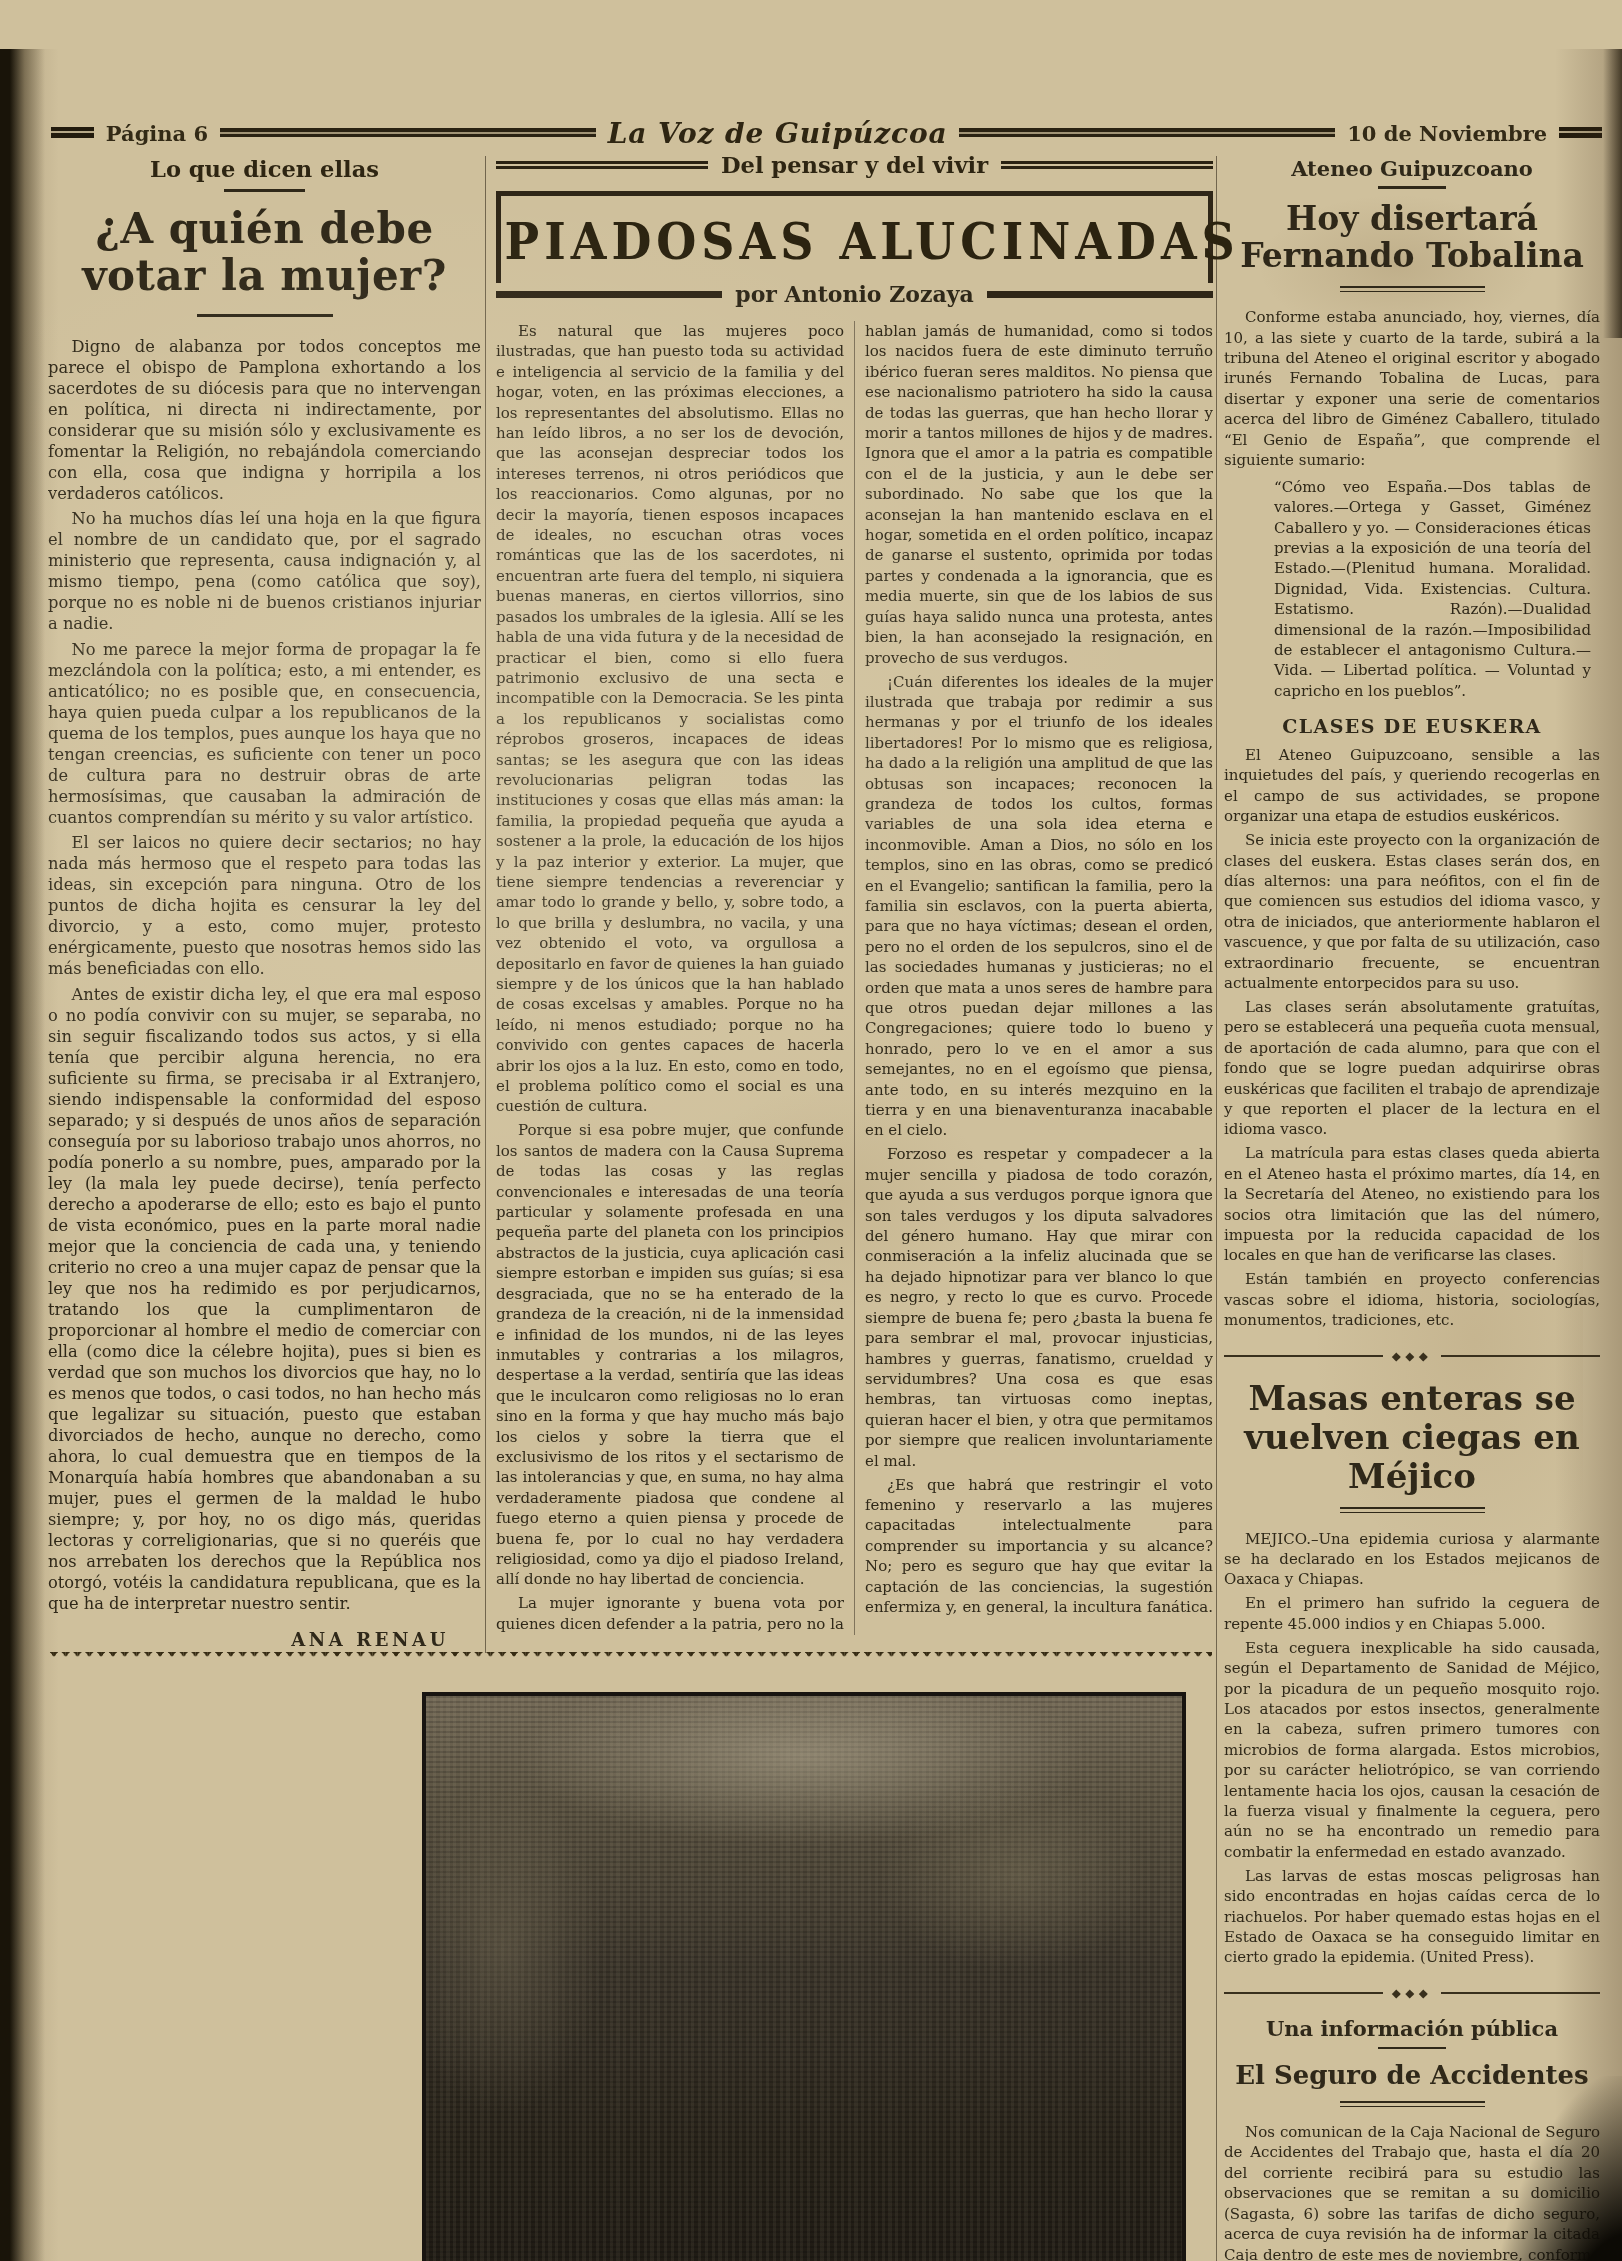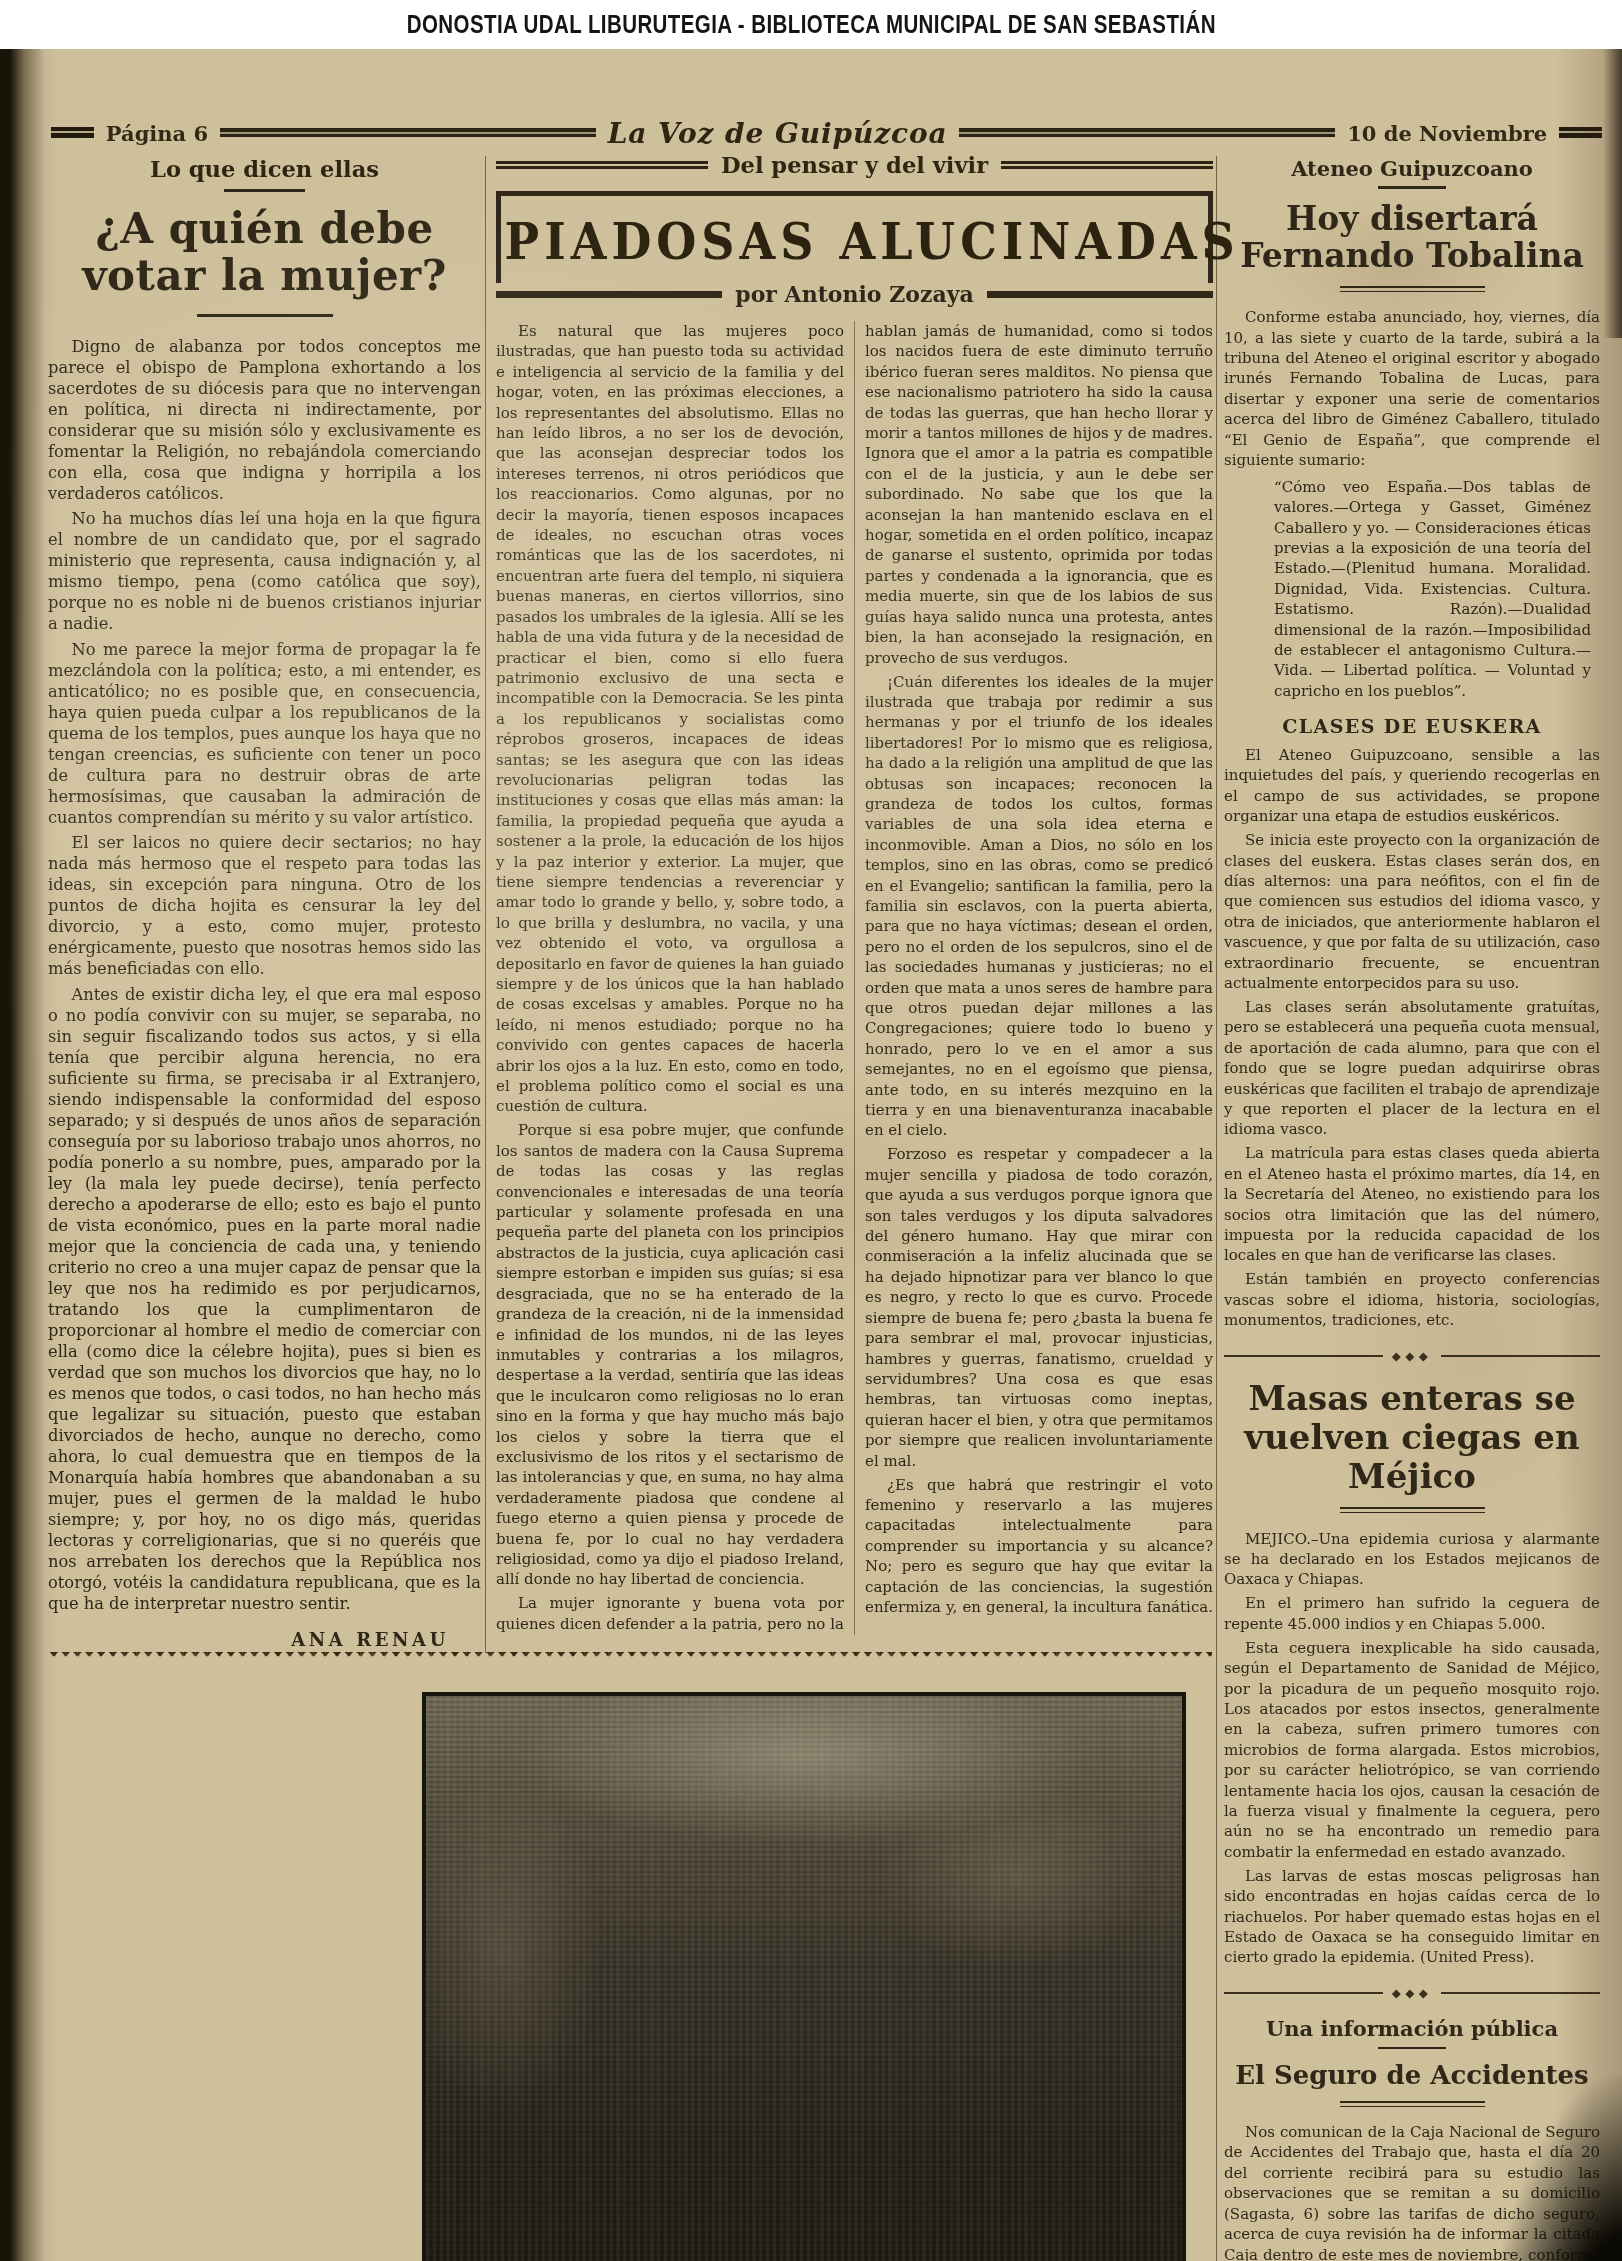--- a/index.html
+++ b/index.html
@@ -94,23 +94,20 @@
           radial-gradient(ellipse 190px 136px at 78% 30%, rgba(150,140,110,.28), transparent 70%),
           repeating-linear-gradient(90deg, rgba(200,190,160,.07) 0 3.2px, transparent 3.2px 6.8px),
           repeating-linear-gradient(0deg, rgba(0,0,0,.16) 0 2.3px, transparent 2.3px 5px),
           linear-gradient(180deg,#756b58 0%, #5a5241 18%, #3a342a 45%, #272219 75%, #1d1913 100%);}
 </style>
 </head>
 <body>
 
 <div class="page">
 
-  <div class="banner-strip">
-    <div class="banner-text">DONOSTIA UDAL LIBURUTEGIA - BIBLIOTECA MUNICIPAL DE SAN SEBASTIÁN</div>
-  </div>
 
   <div class="paper-shade"></div>
   <div class="gutter-left"></div>
 
   <div class="corner-blob"></div>
   <div class="edge-right"></div>
   <div class="smudge-a"></div>
   <div class="smudge-b"></div>
   <div class="smudge-c"></div>
 

